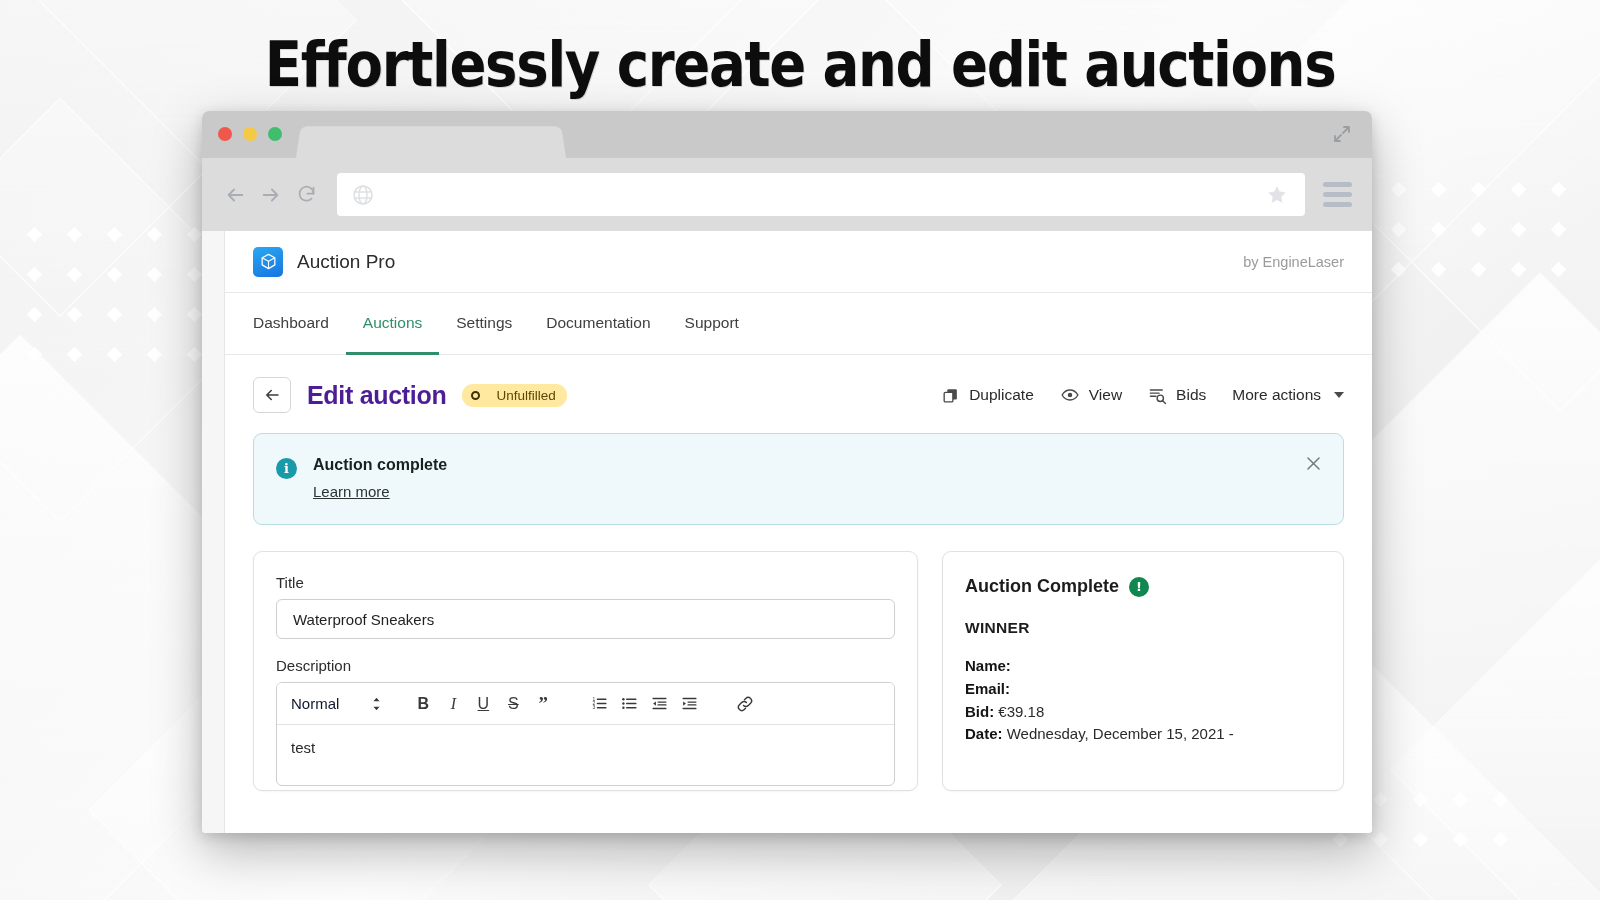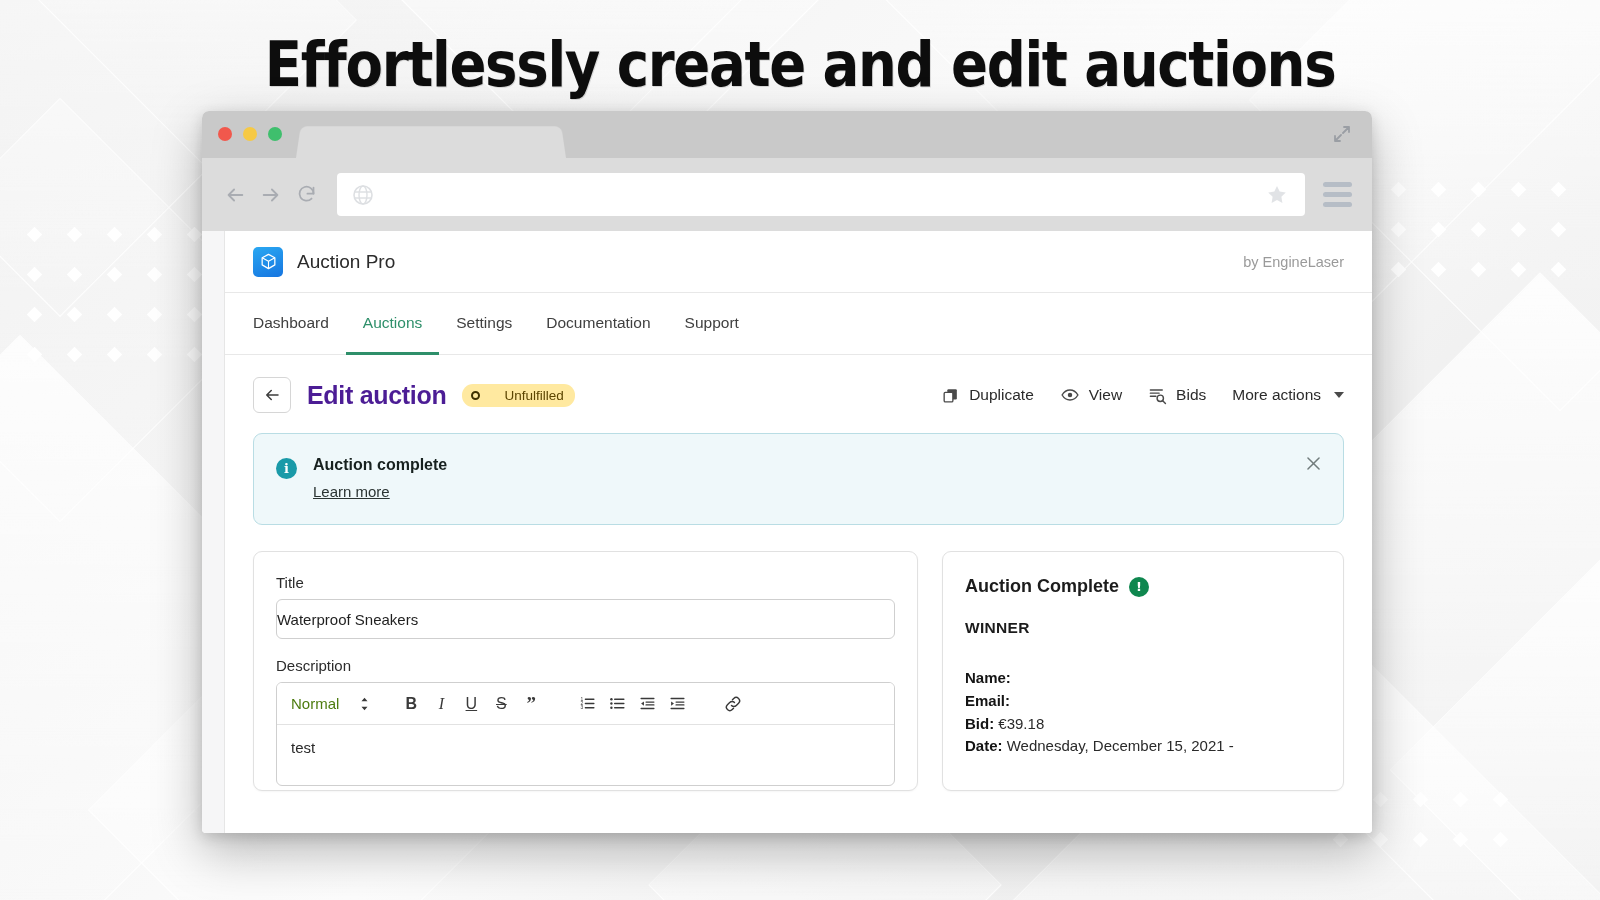--- a/index.html
+++ b/index.html
@@ -184,21 +184,21 @@
   .back-btn {
     width: 38px; height: 36px;
     border: 1px solid #d6d6d6;
     border-radius: 6px;
     background: #fff;
     display: flex; align-items: center; justify-content: center;
     cursor: pointer;
   }
   .page-title { font-size: 25px; font-weight: bold; color: #4c1d95; letter-spacing: -.3px; }
   .badge {
-    display: inline-flex; align-items: center; gap: 24px;
+    display: inline-flex; align-items: center; gap: 16px;
     background: #ffe9a0;
     color: #5c4500;
     border-radius: 11px;
     padding: 4px 11px 4px 9px;
     font-size: 13.5px;
   }
   .badge .ring {
     width: 9px; height: 9px; border-radius: 50%;
     border: 2.4px solid #3f3100; display: block;
   }
@@ -249,39 +249,39 @@
     border: 1px solid #e1e1e1;
     border-radius: 9px;
     box-shadow: 0 1px 2px rgba(0,0,0,.04);
   }
   .card-main { padding: 22px 22px 0 22px; min-height: 240px; }
   .field-label { font-size: 15px; color: #2c2c2c; margin-bottom: 8px; }
   .text-input {
     width: 100%; height: 40px;
     border: 1px solid #cfcfcf;
     border-radius: 6px;
-    padding: 0 0;
+    padding: 0 16px;
     font-size: 15px;
     color: #1f1f1f;
     font-family: "Liberation Sans", sans-serif;
     background: #fff;
     outline: none;
   }
   .field-gap { height: 18px; }
 
   .editor { border: 1px solid #cfcfcf; border-radius: 6px; overflow: hidden; }
   .editor-toolbar {
     height: 42px;
     display: flex; align-items: center;
     gap: 0;
     padding: 0 14px;
     border-bottom: 1px solid #e2e2e2;
     background: #fff;
   }
-  .tb-select { display: flex; align-items: center; gap: 20px; font-size: 15px; color: #4d7c0f; cursor: pointer; }
+  .tb-select { display: flex; align-items: center; gap: 32px; font-size: 15px; color: #0f172a; cursor: pointer; }
   .tb-sep { width: 26px; }
   .tb-btn {
     width: 30px; height: 30px;
     display: flex; align-items: center; justify-content: center;
     font-size: 16px; color: #3a3a3a; cursor: pointer;
     font-family: "Liberation Serif", serif;
   }
   .tb-group { display: flex; align-items: center; }
   .editor-body { padding: 14px 14px 20px 14px; font-size: 15px; color: #2a2a2a; min-height: 60px; }
 
@@ -291,21 +291,21 @@
     display: flex; align-items: center; gap: 10px;
     margin-bottom: 22px;
   }
   .ok-dot {
     width: 20px; height: 20px; border-radius: 50%;
     background: #0f874f; color: #fff;
     display: flex; align-items: center; justify-content: center;
     font-size: 13px; font-weight: bold;
     font-family: "DejaVu Sans", sans-serif;
   }
-  .winner-label { font-size: 15.5px; font-weight: bold; color: #1c1c1c; margin-bottom: 30px; letter-spacing: .3px; }
+  .winner-label { font-size: 15.5px; font-weight: bold; color: #1c1c1c; margin-bottom: 18px; letter-spacing: .3px; }
   .kv { font-size: 15px; color: #2a2a2a; line-height: 1.52; }
   .kv b { color: #141414; }
 </style>
 </head>
 <body>
 
 <div class="bg-root">
   <div class="rhomb rh1"></div>
   <div class="rhomb rh2"></div>
   <div class="rhomb rh3"></div>

